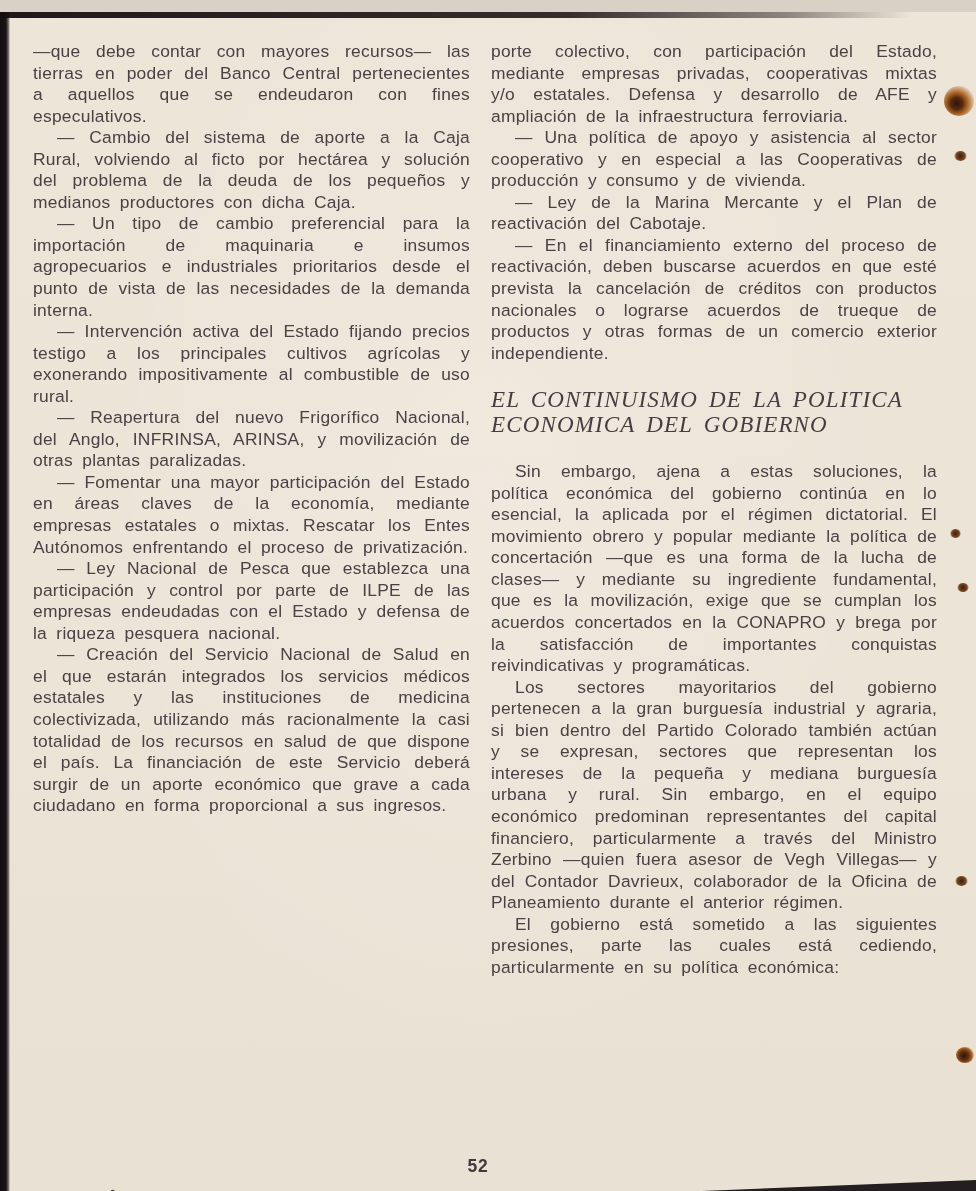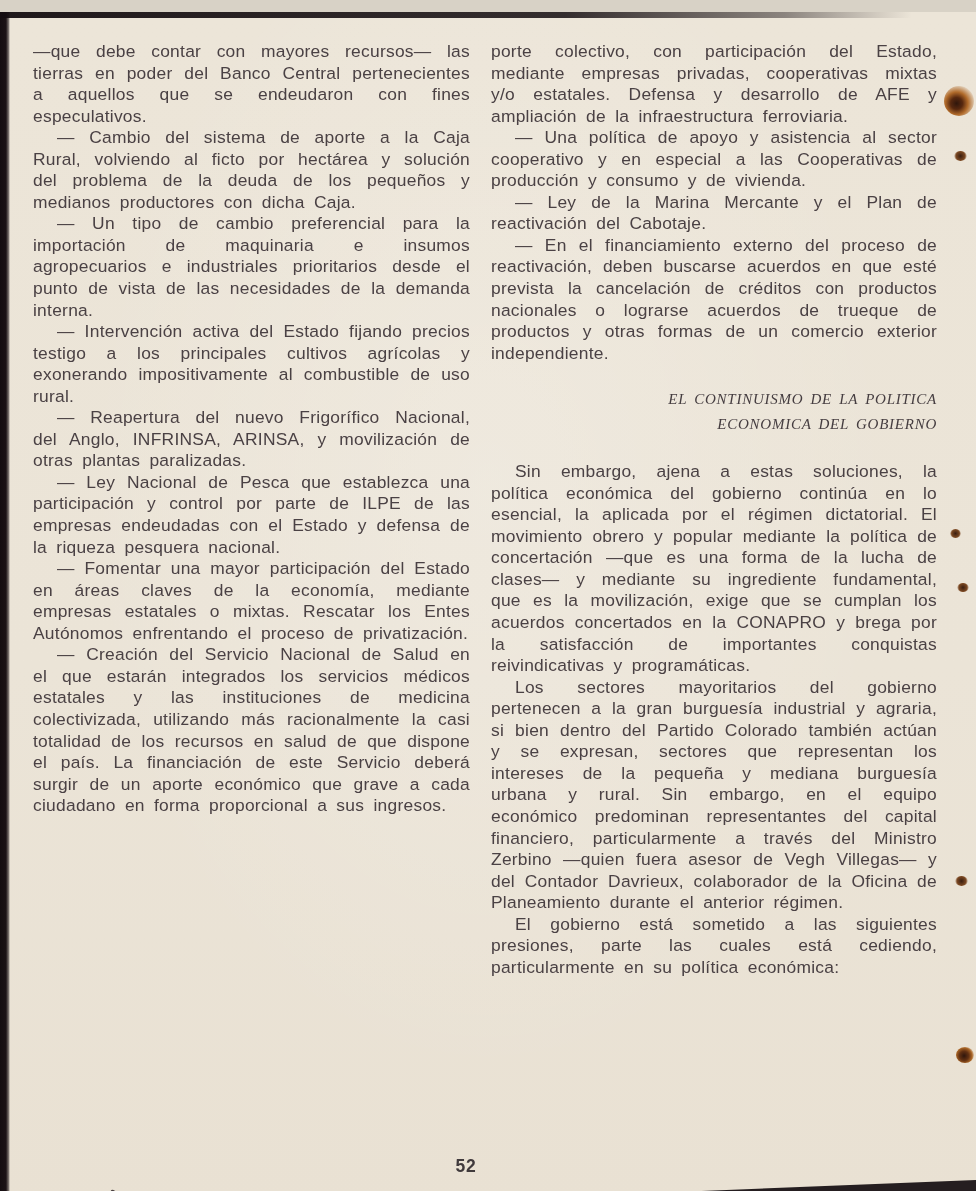--- a/index.html
+++ b/index.html
@@ -23,33 +23,34 @@
     word-spacing:0.24em; letter-spacing:0.015em;
   }
   .col p { margin:0; text-indent:24px; }
   .col p.flush { text-indent:0; }
   .left-col  { left:33px;  width:437px; }
   .right-col { left:491px; width:446px; }
 
   .section-heading {
     font-family:"Liberation Serif", serif;
     font-style:italic;
-    font-size:15px; line-height:25px;
-    text-align:right;
+    font-size:23px; line-height:25px;
+    text-align:left;
     letter-spacing:0.05em;
     word-spacing:0.18em;
     margin:23px 0 24px 0;
     color:#453d40;
   }
 
   .page-number {
     position:absolute; top:1144px; left:0; width:932px;
     text-align:center;
     font-weight:bold; font-size:17.5px; letter-spacing:0.04em;
     color:#403a3c;
+    padding-left:12px;
   }
 
   
   .edge-left {
     position:absolute; left:0; top:0; width:10px; height:1191px;
     background:linear-gradient(90deg,#140d10 0%, #1b1215 60%, rgba(27,18,21,0.55) 85%, rgba(27,18,21,0) 100%);
   }
   .edge-top {
     position:absolute; left:0; top:0; height:6px; width:912px;
     background:linear-gradient(90deg, rgba(20,13,16,0.95) 0%, rgba(20,13,16,0.85) 62%, rgba(20,13,16,0.45) 86%, rgba(20,13,16,0) 100%);
@@ -80,22 +81,22 @@
 <body>
 
 <div class="page">
 
   <div class="col left-col">
     <p class="flush">—que debe contar con mayores recursos— las tierras en poder del Banco Central pertenecientes a aquellos que se endeudaron con fines especulativos.</p>
     <p>— Cambio del sistema de aporte a la Caja Rural, volviendo al ficto por hectárea y solución del problema de la deuda de los pequeños y medianos productores con dicha Caja.</p>
     <p>— Un tipo de cambio preferencial para la importación de maquinaria e insumos agropecuarios e industriales prioritarios desde el punto de vista de las necesidades de la demanda interna.</p>
     <p>— Intervención activa del Estado fijando precios testigo a los principales cultivos agrícolas y exonerando impositivamente al combustible de uso rural.</p>
     <p>— Reapertura del nuevo Frigorífico Nacional, del Anglo, INFRINSA, ARINSA, y movilización de otras plantas paralizadas.</p>
+    <p>— Fomentar una mayor participación del Estado en áreas claves de la economía, mediante empresas estatales o mixtas. Rescatar los Entes Autónomos enfrentando el proceso de privatización.</p>
     <p>— Ley Nacional de Pesca que establezca una participación y control por parte de ILPE de las empresas endeudadas con el Estado y defensa de la riqueza pesquera nacional.</p>
-    <p>— Fomentar una mayor participación del Estado en áreas claves de la economía, mediante empresas estatales o mixtas. Rescatar los Entes Autónomos enfrentando el proceso de privatización.</p>
     <p>— Creación del Servicio Nacional de Salud en el que estarán integrados los servicios médicos estatales y las instituciones de medicina colectivizada, utilizando más racionalmente la casi totalidad de los recursos en salud de que dispone el país. La financiación de este Servicio deberá surgir de un aporte económico que grave a cada ciudadano en forma proporcional a sus ingresos.</p>
   </div>
 
   <div class="col right-col">
     <p class="flush">porte colectivo, con participación del Estado, mediante empresas privadas, cooperativas mixtas y/o estatales. Defensa y desarrollo de AFE y ampliación de la infraestructura ferroviaria.</p>
     <p>— Una política de apoyo y asistencia al sector cooperativo y en especial a las Cooperativas de producción y consumo y de vivienda.</p>
     <p>— Ley de la Marina Mercante y el Plan de reactivación del Cabotaje.</p>
     <p>— En el financiamiento externo del proceso de reactivación, deben buscarse acuerdos en que esté prevista la cancelación de créditos con productos nacionales o lograrse acuerdos de trueque de productos y otras formas de un comercio exterior independiente.</p>
 
     <div class="section-heading">

